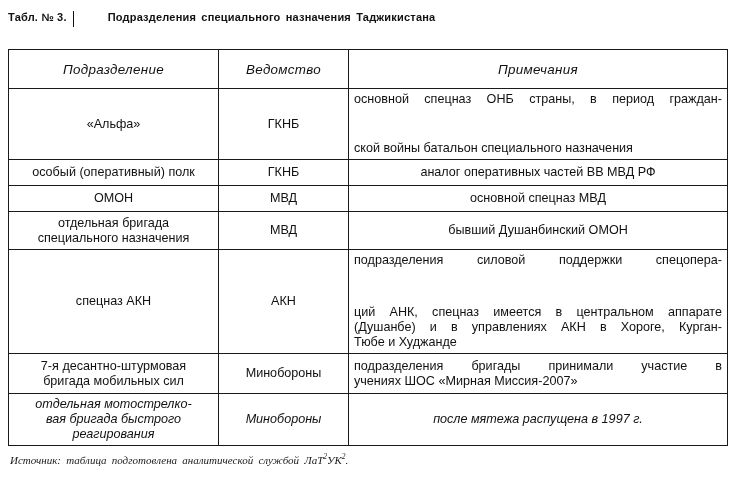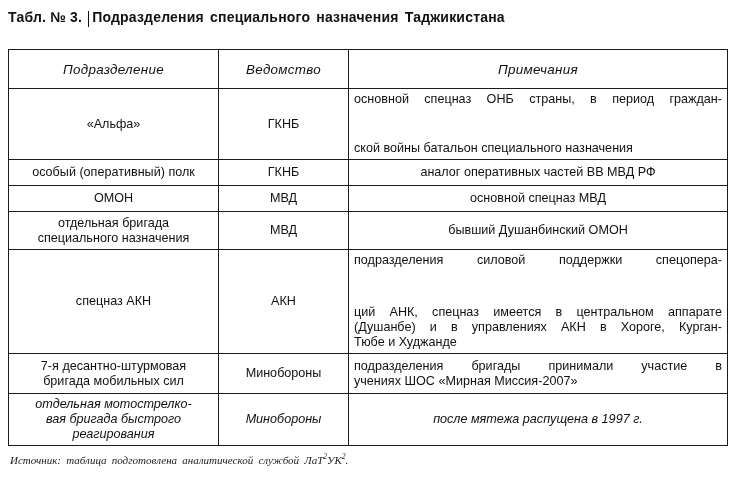--- a/index.html
+++ b/index.html
@@ -23,21 +23,21 @@
     height: 477px;
     box-sizing: border-box;
   }
 
   
   .title-line {
     position: absolute;
     left: 8px;
     top: 6px;
     width: 719px;
-    font-size: 14px;
+    font-size: 11px;
     font-weight: bold;
     letter-spacing: 0.2px;
     white-space: nowrap;
     line-height: 22px;
     display: flex;
     align-items: center;
   }
   .title-prefix {
     margin-right: 6px;
   }
@@ -45,20 +45,21 @@
     display: inline-block;
     width: 1px;
     height: 16px;
     background: #111111;
     margin-right: 3px;
     position: relative;
     top: 2px;
   }
   .title-main {
     word-spacing: 2px;
+    margin-left: 31px;
   }
 
   
   .tbl-wrap {
     position: absolute;
     left: 8px;
     top: 49px;
     width: 719px;
   }
   table.spec {

